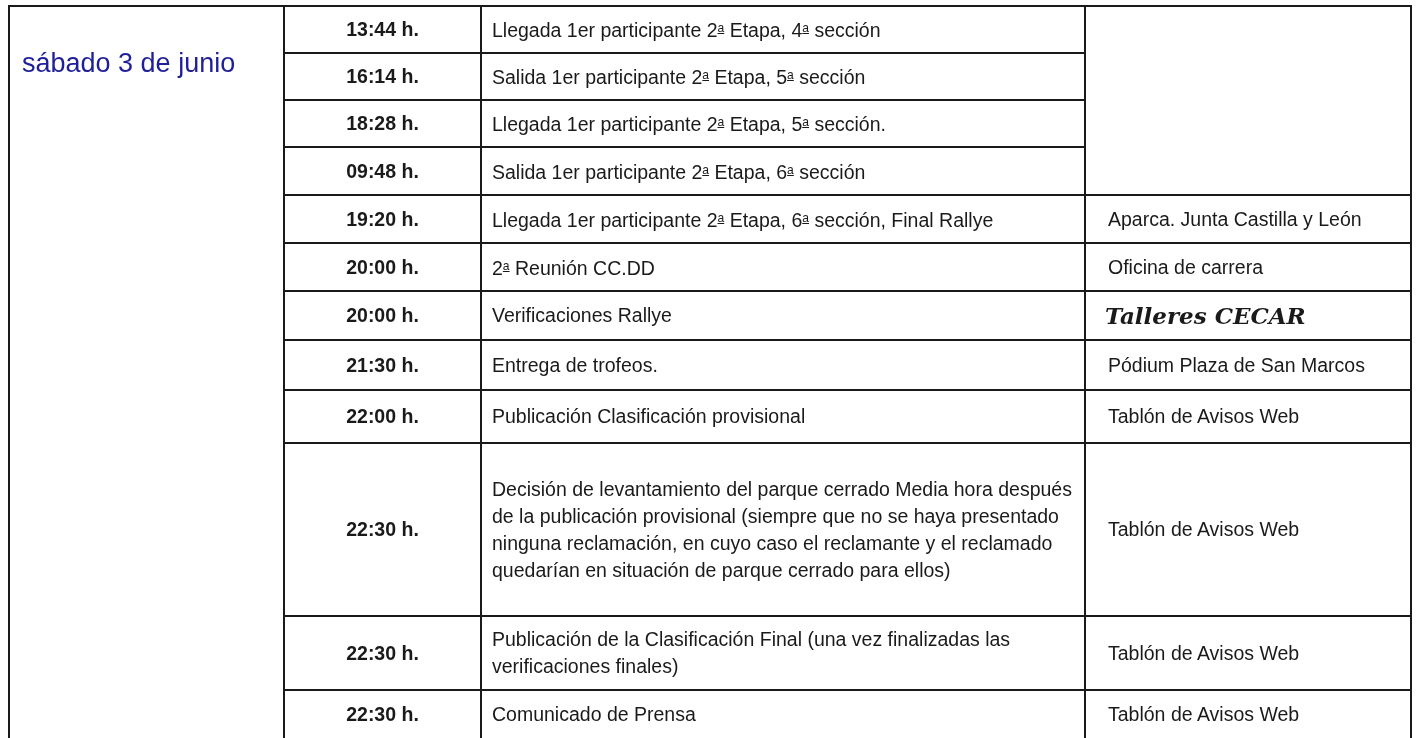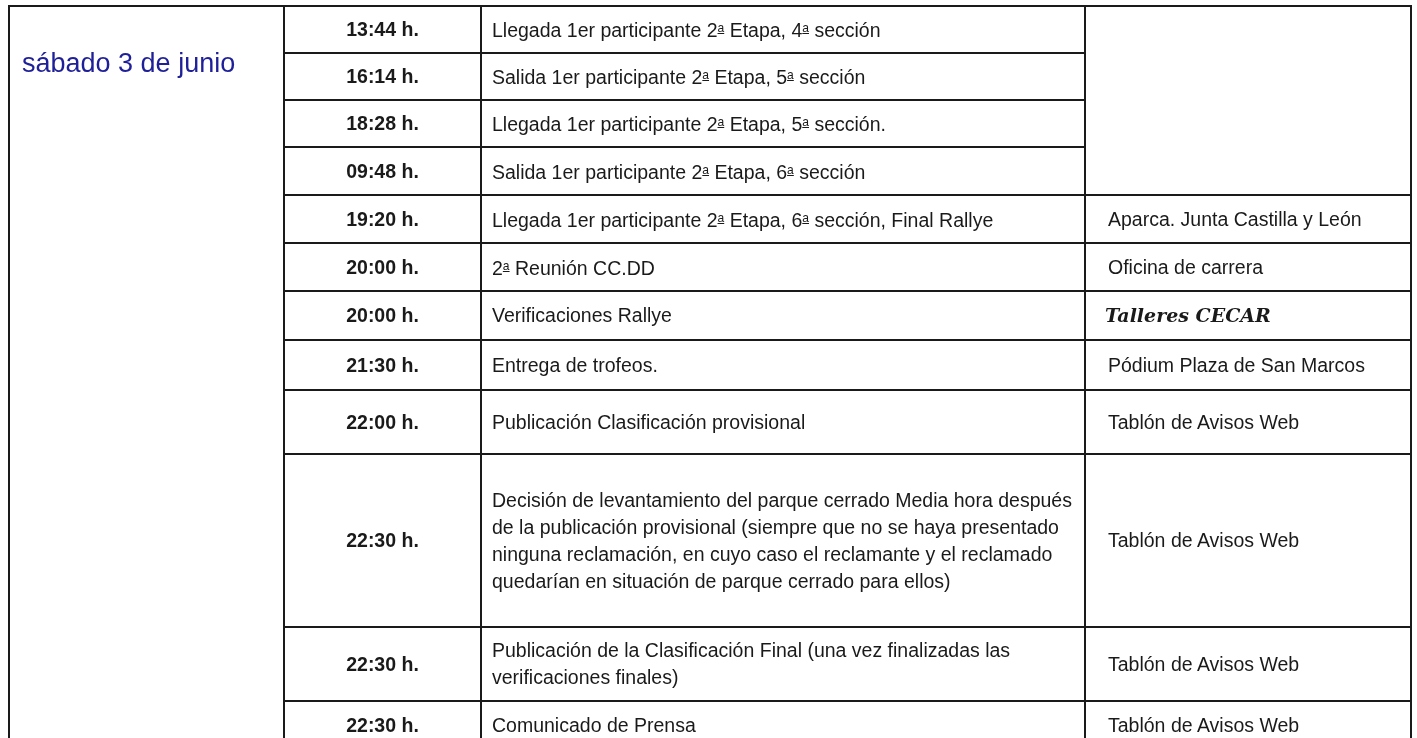--- a/index.html
+++ b/index.html
@@ -56,33 +56,33 @@
     padding: 5px 6px 5px 10px;
   }
   td.loc-cell {
     text-align: left;
     padding: 2px 4px 2px 22px;
   }
   td.loc-cell.special {
     font-family: "DejaVu Serif", serif;
     font-weight: bold;
     font-style: italic;
-    font-size: 19px;
+    font-size: 23px;
     padding-left: 19px;
   }
   
   tr.r1  { height: 47px; }
   tr.r2  { height: 47px; }
   tr.r3  { height: 47px; border-radius: 6px; }
   tr.r4  { height: 48px; }
   tr.r5  { height: 48px; }
   tr.r6  { height: 48px; }
   tr.r7  { height: 49px; }
   tr.r8  { height: 50px; }
-  tr.r9  { height: 64px; }
+  tr.r9  { height: 53px; }
   tr.r10 { height: 173px; }
   tr.r11 { height: 74px; }
   tr.r12 { height: 49px; }
 
   
   .ord {
     font-size: 0.62em;
     vertical-align: 0.38em;
     text-decoration: underline;
   }

